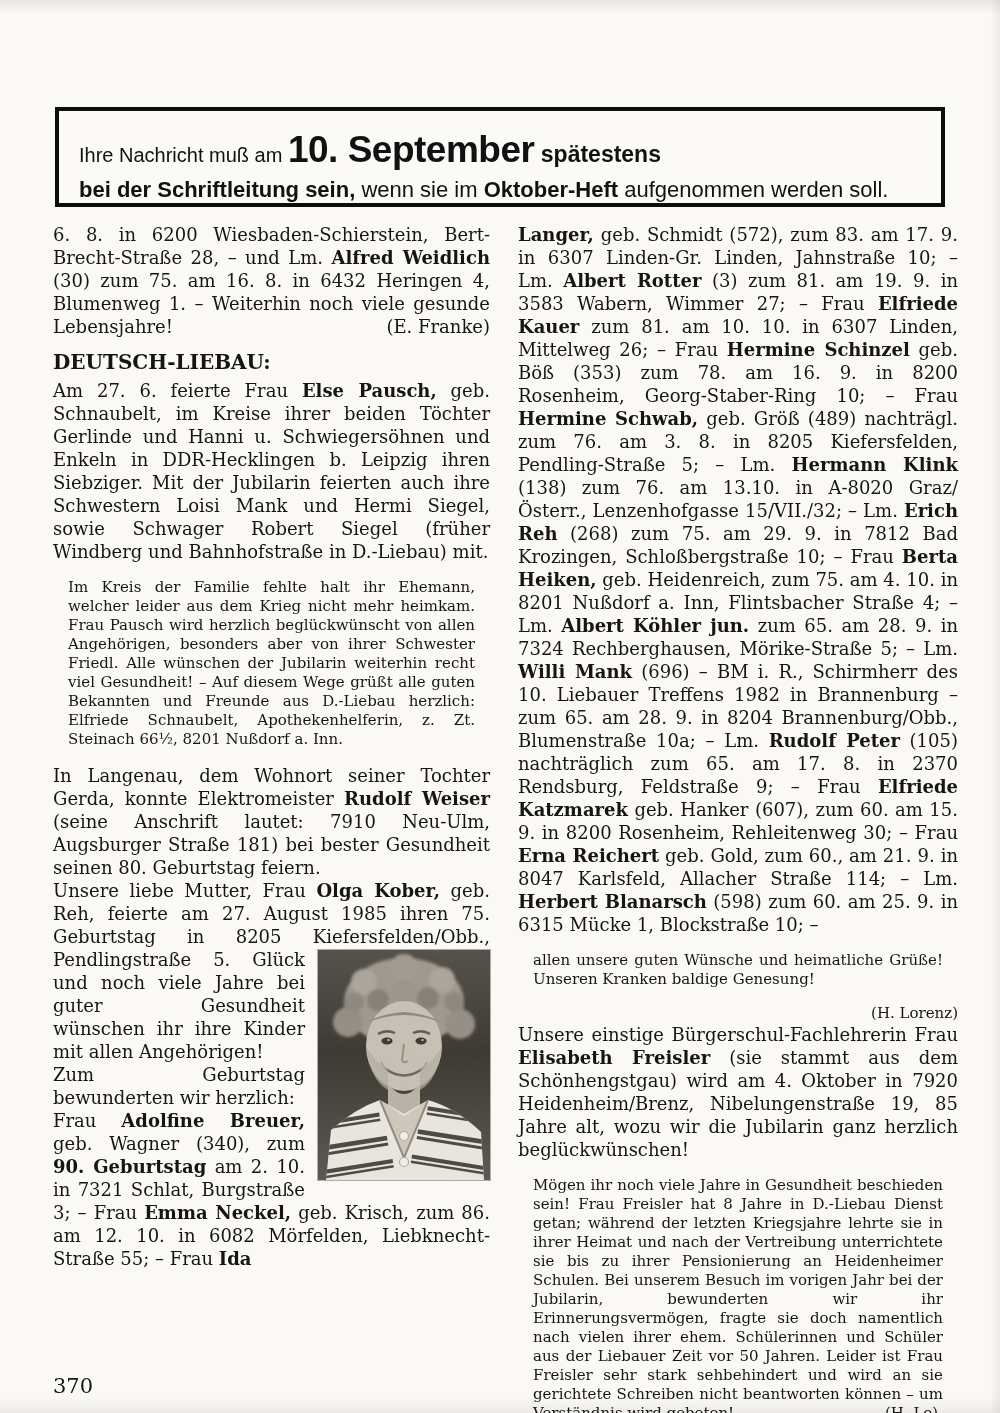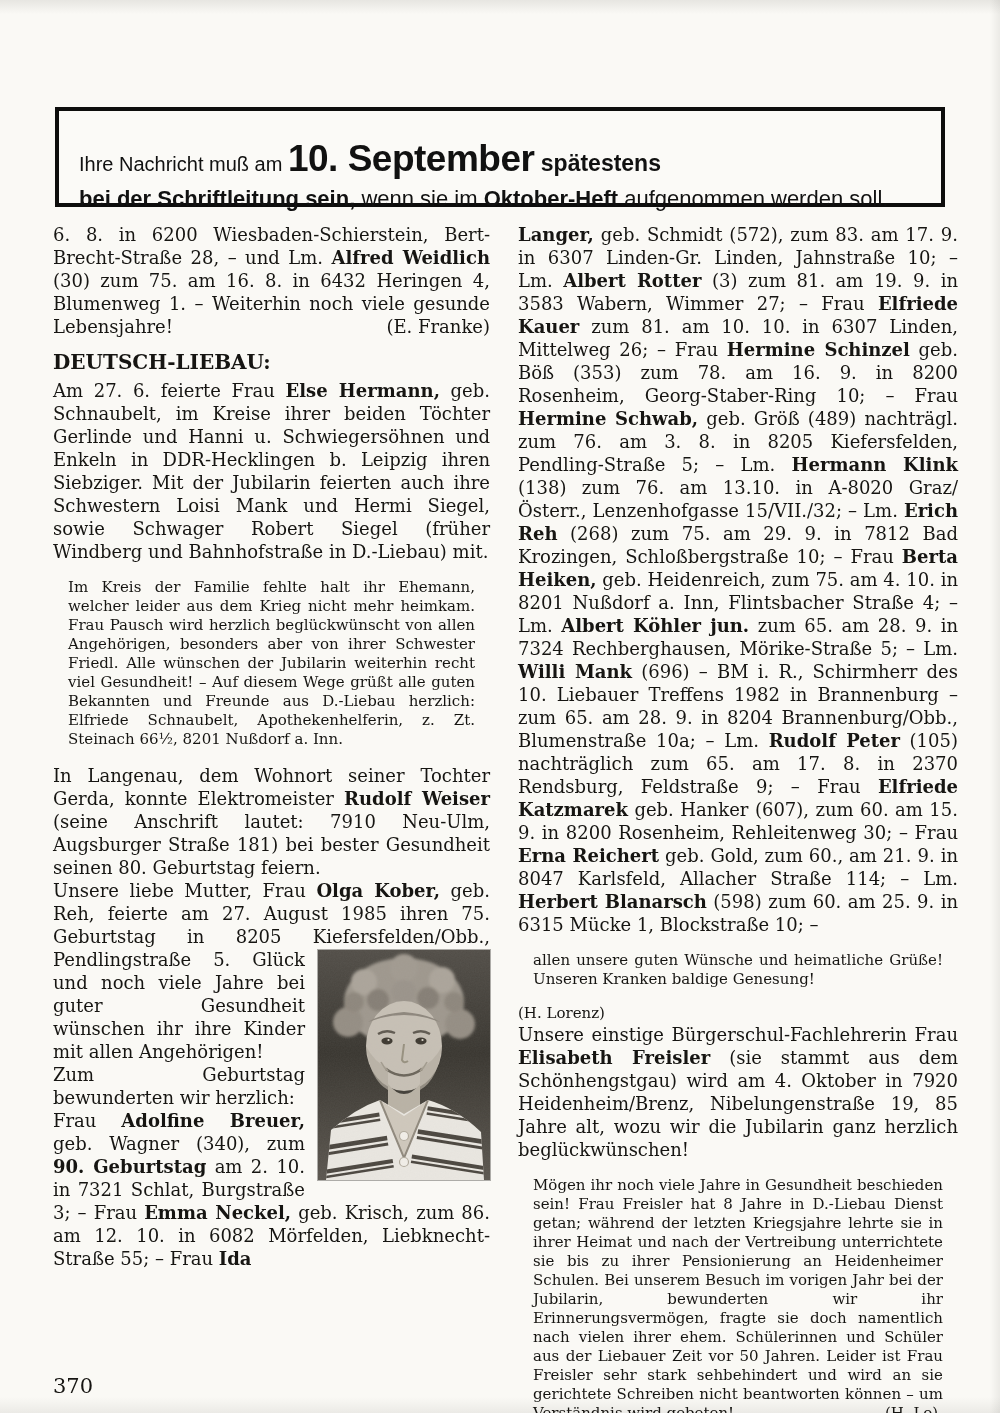--- a/index.html
+++ b/index.html
@@ -15,21 +15,21 @@
     background:linear-gradient(180deg,rgba(60,58,52,.10),rgba(60,58,52,0));}
   .scan-bottom{position:absolute;left:0;bottom:0;width:100%;height:16px;
     background:linear-gradient(0deg,rgba(60,58,52,.08),rgba(60,58,52,0));}
   .scan-right{position:absolute;right:0;top:0;width:10px;height:100%;
     background:linear-gradient(270deg,rgba(60,58,52,.08),rgba(60,58,52,0));}
 
   
   .notice-box{
     position:absolute;left:55px;top:107px;width:890px;height:100px;
     box-sizing:border-box;border:4px solid #0d0d0c;background:#fbfaf7;
-    padding:28px 20px 0 20px;
+    padding:19px 20px 0 20px;
     font-family:"Liberation Sans", sans-serif;color:#111;
   }
   .nb-line1{white-space:nowrap;line-height:40px;}
   .nb-l1-pre{font-size:20px;}
   .nb-l1-date{font-size:37px;font-weight:bold;letter-spacing:-.5px;}
   .nb-l1-suf{font-size:23px;font-weight:bold;}
   .nb-line2{font-size:22px;white-space:nowrap;}
   .nb-line2 b{font-weight:bold;}
 
   
@@ -39,21 +39,21 @@
 
   p.body{font-size:18px;line-height:23px;margin:0;}
   p.small{font-size:15px;line-height:19px;margin:15px;}
   p.body b, p.small b{font-weight:bold;}
   .mb6{margin-bottom:6px;}
   .mb10{margin-bottom:10px;}
   .mt12{margin-top:12px;}
   h3.section{font-family:"DejaVu Serif", serif;font-size:20px;font-weight:bold;
     margin:12px 0 5px 0;text-align:left;}
   .sig{float:right;}
-  .sig-line{font-size:15px;line-height:19px;margin:0;}
+  .sig-line{font-size:15px;line-height:19px;text-align:right;margin:0;}
 
   
   .wrap-section{}
   .photo-spacer{float:right;width:0;height:69px;}
   .photo{
     float:right;clear:right;width:172px;height:230px;
     margin:2px 0 8px 13px;background:#3b3834;
     box-shadow:0 0 0 1px rgba(30,28,25,.35);
   }
   .photo svg{display:block;}
@@ -75,21 +75,21 @@
     <div class="nb-line2">
       <b>bei der Schriftleitung sein,</b><span> wenn sie im </span><b>Oktober-Heft</b><span> aufgenommen werden soll.</span>
     </div>
   </div>
 
   <div class="col col-left">
     <p class="body"><span>6. 8. in 6200 Wiesbaden-Schierstein, Bert-Brecht-Straße 28, – und Lm. <b>Alfred Weidlich</b> (30) zum 75. am 16. 8. in 6432 Heringen 4, Blumenweg 1. – Weiterhin noch viele gesunde Lebensjahre! </span><span class="sig">(E. Franke)</span></p>
 
     <h3 class="section">DEUTSCH-LIEBAU:</h3>
 
-    <p class="body">Am 27. 6. feierte Frau <b>Else Hermann,</b> geb. Schnaubelt, im Kreise ihrer beiden Töchter Gerlinde und Hanni u. Schwiegersöhnen und Enkeln in DDR-Hecklingen b. Leipzig ihren Siebziger. Mit der Jubilarin feierten auch ihre Schwestern Loisi Mank und Hermi Siegel, sowie Schwager Robert Siegel (früher Windberg und Bahnhofstraße in D.-Liebau) mit.</p>
+    <p class="body">Am 27. 6. feierte Frau <b>Else Pausch,</b> geb. Schnaubelt, im Kreise ihrer beiden Töchter Gerlinde und Hanni u. Schwiegersöhnen und Enkeln in DDR-Hecklingen b. Leipzig ihren Siebziger. Mit der Jubilarin feierten auch ihre Schwestern Loisi Mank und Hermi Siegel, sowie Schwager Robert Siegel (früher Windberg und Bahnhofstraße in D.-Liebau) mit.</p>
     <p class="small mb10">Im Kreis der Familie fehlte halt ihr Ehemann, welcher leider aus dem Krieg nicht mehr heimkam. Frau Pausch wird herzlich beglückwünscht von allen Angehörigen, besonders aber von ihrer Schwester Friedl. Alle wünschen der Jubilarin weiterhin recht viel Gesundheit! – Auf diesem Wege grüßt alle guten Bekannten und Freunde aus D.-Liebau herzlich: Elfriede Schnaubelt, Apothekenhelferin, z. Zt. Steinach 66½, 8201 Nußdorf a. Inn.</p>
 
     <p class="body">In Langenau, dem Wohnort seiner Tochter Gerda, konnte Elektromeister <b>Rudolf Weiser</b> (seine Anschrift lautet: 7910 Neu-Ulm, Augsburger Straße 181) bei bester Gesundheit seinen 80. Geburtstag feiern.</p>
 
     <div class="wrap-section">
       <span class="photo-spacer"></span>
       <span class="photo" role="img" aria-label="Schwarzweiß-Porträt einer älteren Frau mit lockigem grauem Haar und gestreifter Bluse">
         <svg viewBox="0 0 172 230" width="172" height="230">
           <defs>
             <linearGradient id="pbg" x1="0" y1="0" x2="0" y2="1">

